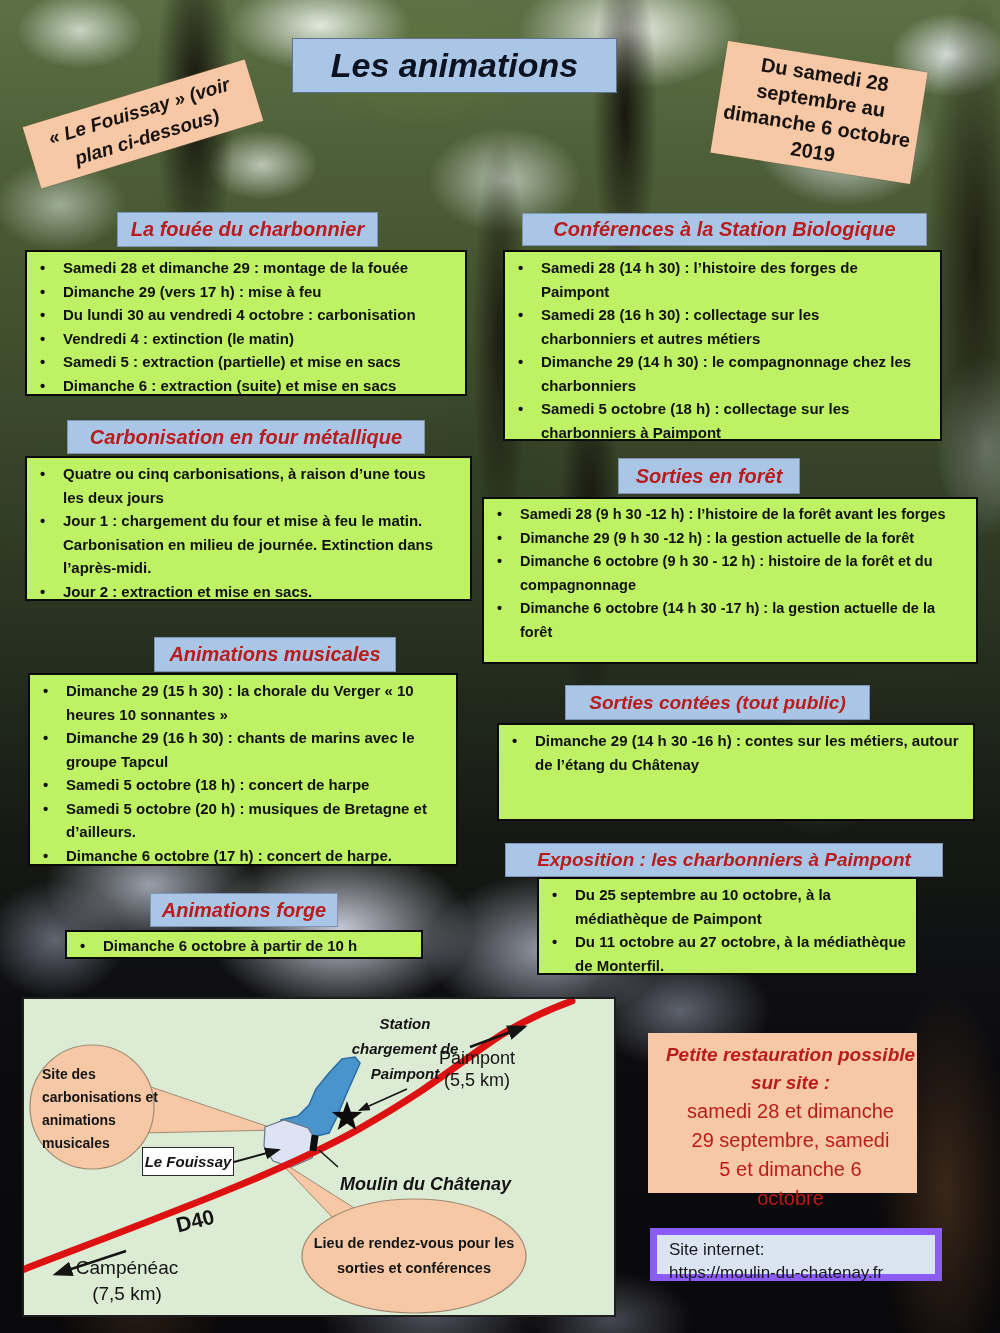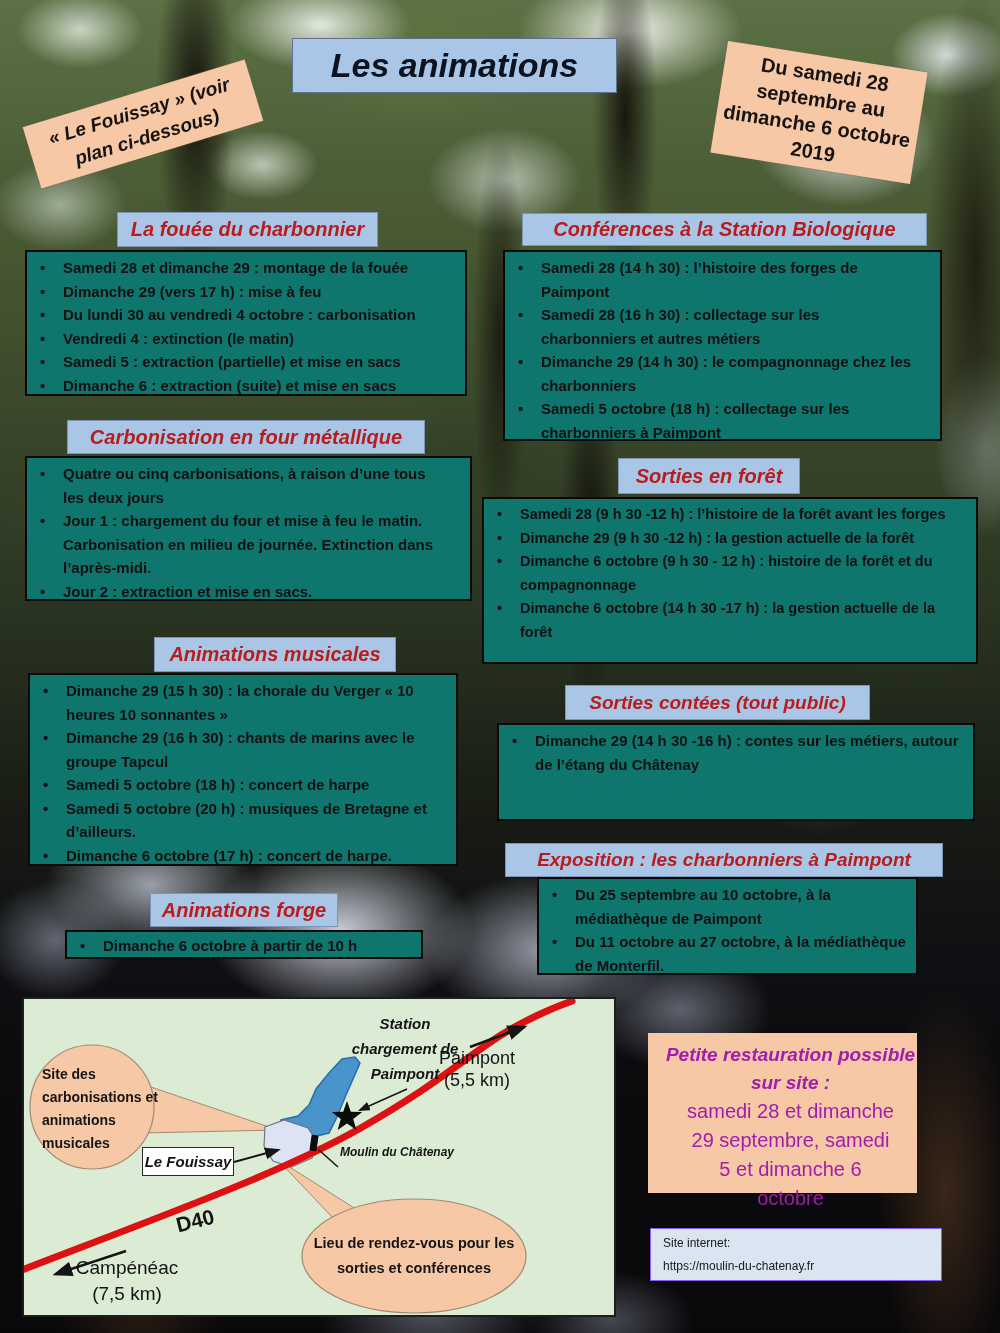--- a/index.html
+++ b/index.html
@@ -51,21 +51,21 @@
   .badge{background:var(--peach);display:flex;align-items:center;justify-content:center;
     text-align:center;color:#181310;box-shadow:0 0 0 1px rgba(120,90,60,.25);}
   #badge-left{left:27px;top:92px;width:232px;height:64px;transform:rotate(-17deg);
     font-size:19px;line-height:27px;font-weight:bold;font-style:italic;}
   #badge-right{left:718px;top:56px;width:202px;height:113px;transform:rotate(9deg);
     font-size:20px;line-height:26px;font-weight:bold;padding:0 2px;}
 
   .hdr{position:absolute;box-sizing:border-box;background:var(--header_bg);border:1px solid #7e93b5;
     display:flex;align-items:center;justify-content:center;font-weight:bold;font-style:italic;
     font-size:20px;color:#b91c1c;white-space:nowrap;}
-  .lst{position:absolute;box-sizing:border-box;background:#0f766e;border:2px solid #0a0a0a;}
+  .lst{position:absolute;box-sizing:border-box;background:#bef264;border:2px solid #0a0a0a;}
   .lst ul{list-style:none;margin:0;padding:4px 6px 0 0;}
   .lst li{position:relative;padding-left:36px;font-weight:bold;font-size:15px;
     line-height:23.5px;color:#111;}
   .lst li::before{content:"\2022";position:absolute;left:13px;top:0;}
 
   #sec-fouee-hdr{left:117px;top:212px;width:261px;height:35px;}
   #sec-fouee-lst{left:25px;top:250px;width:442px;height:146px;}
   #sec-carb-hdr{left:67px;top:420px;width:358px;height:34px;}
   #sec-carb-lst{left:25px;top:456px;width:447px;height:145px;}
   #sec-carb-lst li{padding-right:24px;}
@@ -90,34 +90,34 @@
   #map{left:22px;top:997px;width:594px;height:320px;background:var(--map_bg);
     border:2px solid #1e1e1e;}
   #map svg{position:absolute;inset:0;}
   .mt{position:absolute;color:#141414;}
   #m-station{left:318px;top:12px;width:126px;text-align:center;font-weight:bold;
     font-style:italic;font-size:15px;line-height:25px;}
   #m-paimpont{left:405px;top:48px;width:96px;text-align:center;font-size:18px;line-height:22px;}
   #m-fouissay{left:118px;top:148px;width:92px;height:29px;background:#fff;
     border:1.5px solid #2a2a2a;display:flex;align-items:center;justify-content:center;
     font-weight:bold;font-style:italic;font-size:15px;box-sizing:border-box;}
-  #m-moulin{left:316px;top:146px;font-weight:bold;font-style:italic;font-size:12px;white-space:nowrap;}
+  #m-moulin{left:316px;top:175px;font-weight:bold;font-style:italic;font-size:18px;white-space:nowrap;}
   #m-d40{left:152px;top:210px;font-weight:bold;font-size:21px;transform:rotate(-14deg);}
   #m-campeneac{left:48px;top:256px;width:110px;text-align:center;font-size:19px;line-height:26px;}
   #m-balloon-site{left:18px;top:64px;width:116px;font-weight:bold;font-size:14px;line-height:23px;}
   #m-balloon-rdv{left:278px;top:232px;width:224px;text-align:center;font-weight:bold;
     font-size:14.5px;line-height:25px;}
 
   
   #restauration{left:648px;top:1033px;width:269px;height:160px;background:var(--peach);
-    text-align:center;color:#a21caf;padding-top:8px;padding-left:16px;}
+    text-align:center;color:#b91c1c;padding-top:8px;padding-left:16px;}
   #restauration .r-title{font-weight:bold;font-style:italic;font-size:19px;line-height:28px;}
   #restauration .r-body{font-size:20px;line-height:29px;padding:0 22px;}
   #website{left:650px;top:1228px;width:292px;height:53px;background:var(--site_box);
-    border:1px solid #8b5cf6;padding:3px 0 12px 12px;font-size:12px;line-height:23px;color:#16181c;}
+    border:7px solid #8b5cf6;padding:3px 0 12px 12px;font-size:17px;line-height:23px;color:#16181c;}
 </style>
 </head>
 <body>
 
 <div class="bg"></div>
 
 <div class="abs title-box">Les animations</div>
 <div class="abs badge" id="badge-left">« Le Fouissay » (voir plan ci-dessous)</div>
 <div class="abs badge" id="badge-right">Du samedi 28 septembre au dimanche 6 octobre 2019</div>
 

